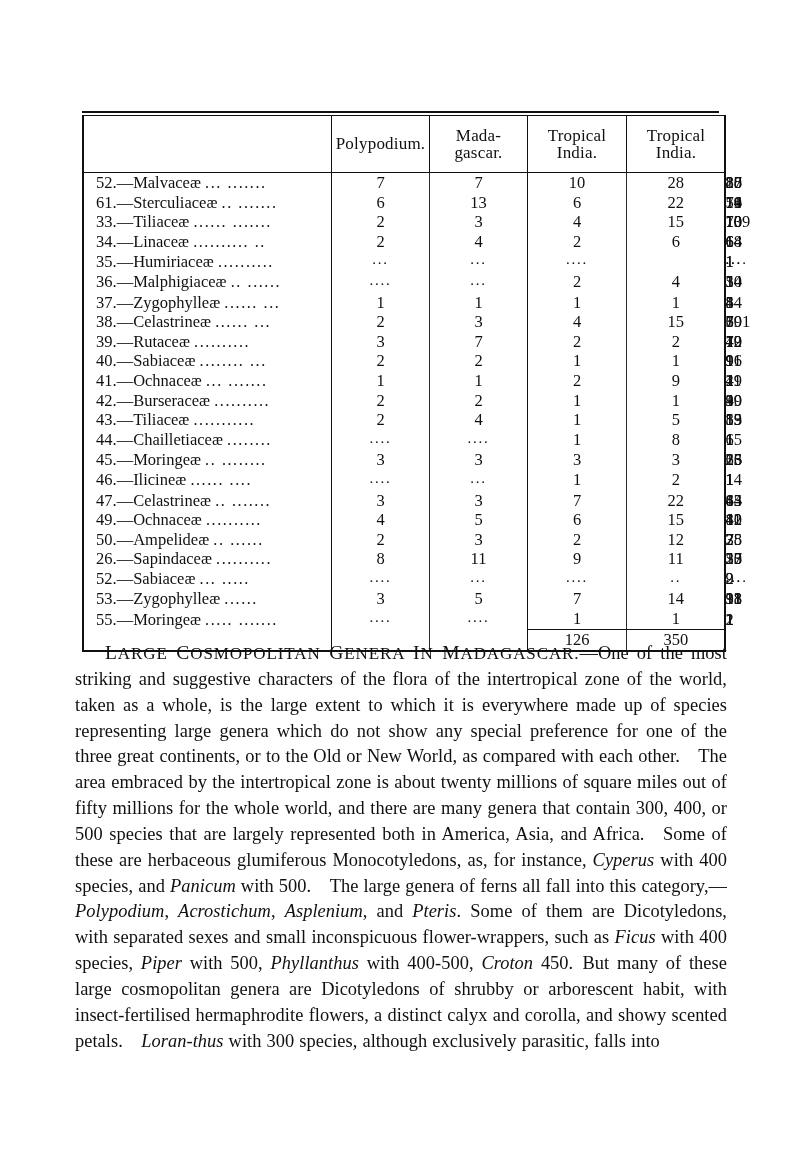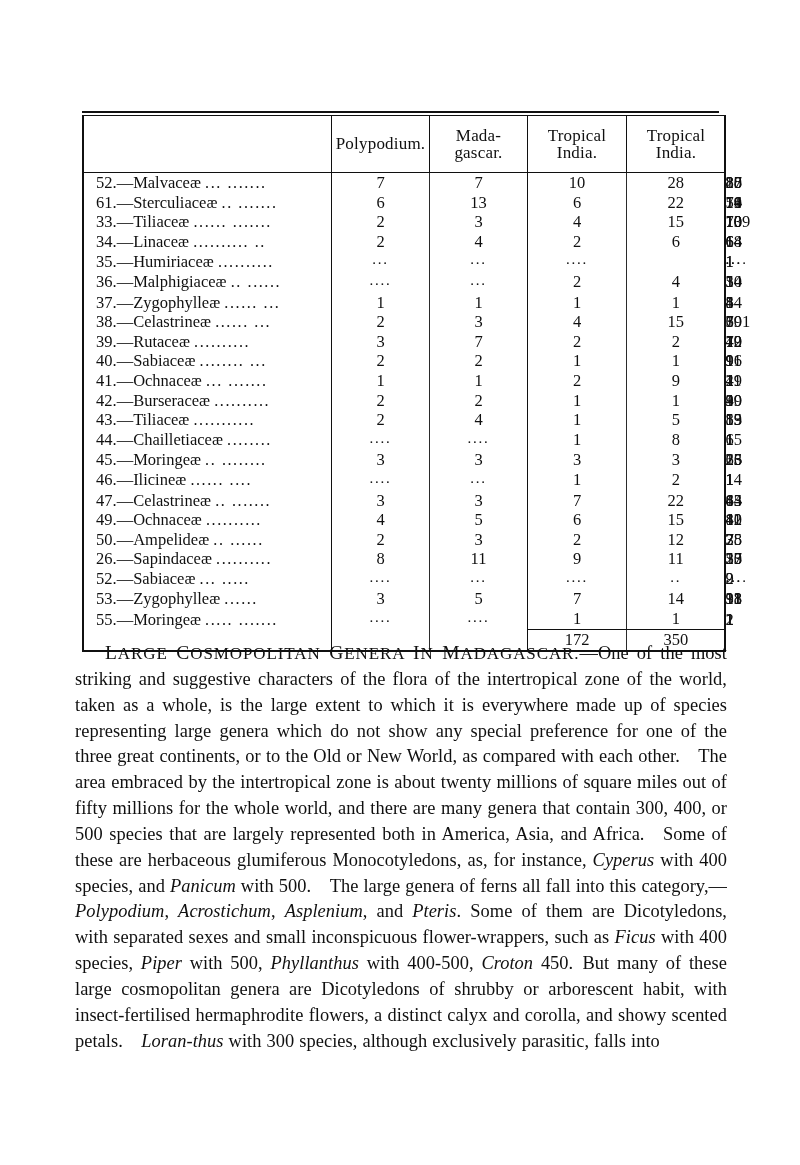--- a/index.html
+++ b/index.html
@@ -424,21 +424,21 @@
             <td class="num vsep-thin underline-cell" style="width: 48.5px;">1</td>
             <td class="num vsep" style="width: 49px;">1</td>
             <td class="num vsep-thin" style="width: 49px;">1</td>
             <td class="num vsep" style="width: 49px;">2</td>
             <td class="num vsep-thin" style="width: 49px;">1</td>
           </tr>
           <tr>
             <td></td>
             <td class="totals vsep"></td>
             <td class="totals vsep-thin"></td>
-            <td class="totals vsep">172</td>
+            <td class="totals vsep">126</td>
             <td class="totals vsep-thin">350</td>
             <td class="totals vsep"></td>
             <td class="totals vsep-thin"></td>
             <td class="totals vsep"></td>
             <td class="totals vsep-thin"></td>
           </tr>
         </tbody>
     </table>
   </div>
 

